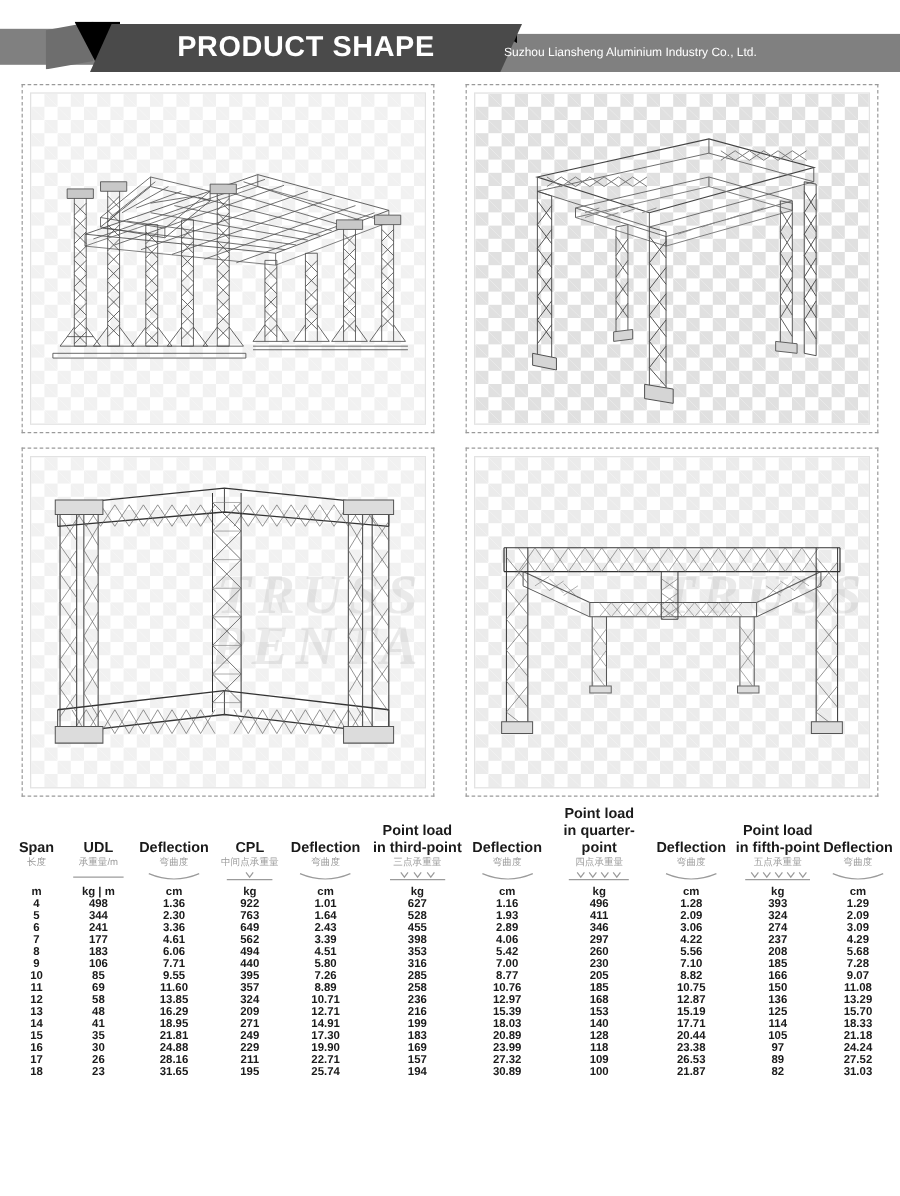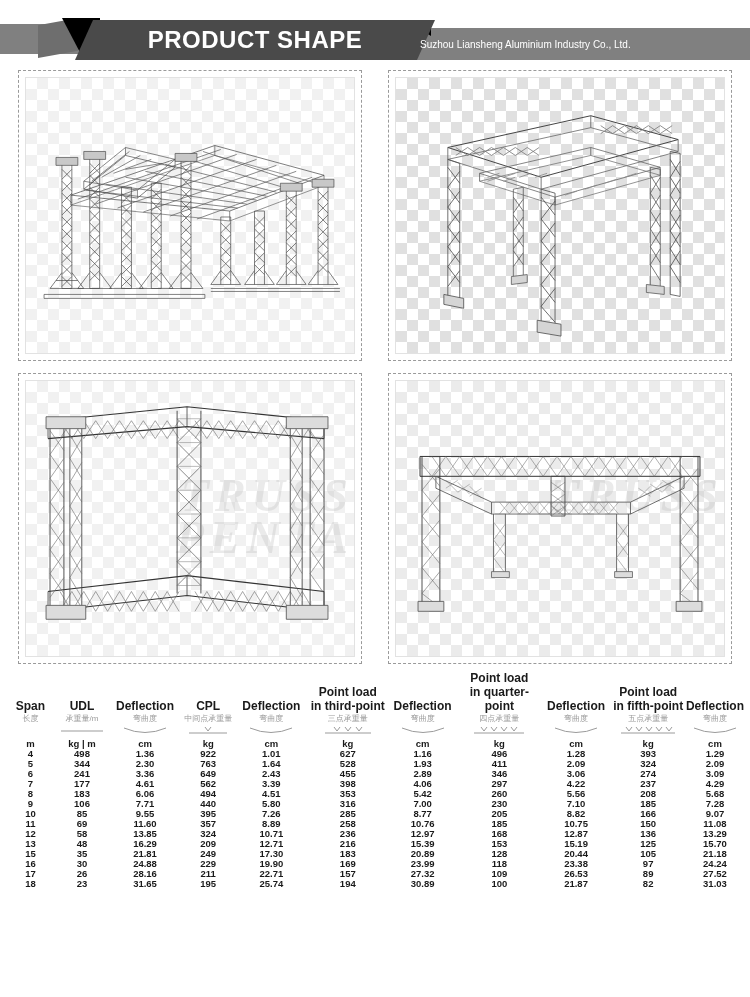--- a/index.html
+++ b/index.html
@@ -686,20 +686,33 @@
           <td class="cell">209</td>
           <td class="cell">12.71</td>
           <td class="cell">216</td>
           <td class="cell">15.39</td>
           <td class="cell">153</td>
           <td class="cell">15.19</td>
           <td class="cell">125</td>
           <td class="cell">15.70</td>
         </tr>
         <tr>
+          <td class="cell">14</td>
+          <td class="cell">41</td>
+          <td class="cell">18.95</td>
+          <td class="cell">271</td>
+          <td class="cell">14.91</td>
+          <td class="cell">199</td>
+          <td class="cell">18.03</td>
+          <td class="cell">140</td>
+          <td class="cell">17.71</td>
+          <td class="cell">114</td>
+          <td class="cell">18.33</td>
+        </tr>
+        <tr>
           <td class="cell">15</td>
           <td class="cell">35</td>
           <td class="cell">21.81</td>
           <td class="cell">249</td>
           <td class="cell">17.30</td>
           <td class="cell">183</td>
           <td class="cell">20.89</td>
           <td class="cell">128</td>
           <td class="cell">20.44</td>
           <td class="cell">105</td>

